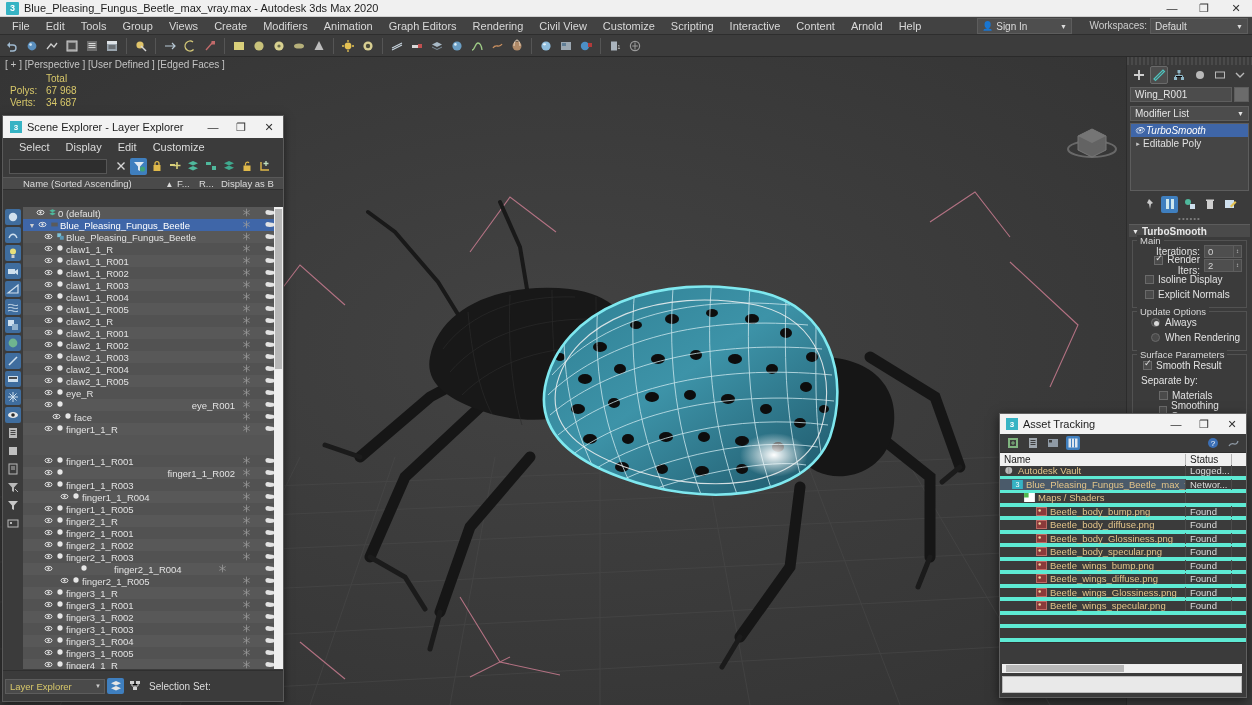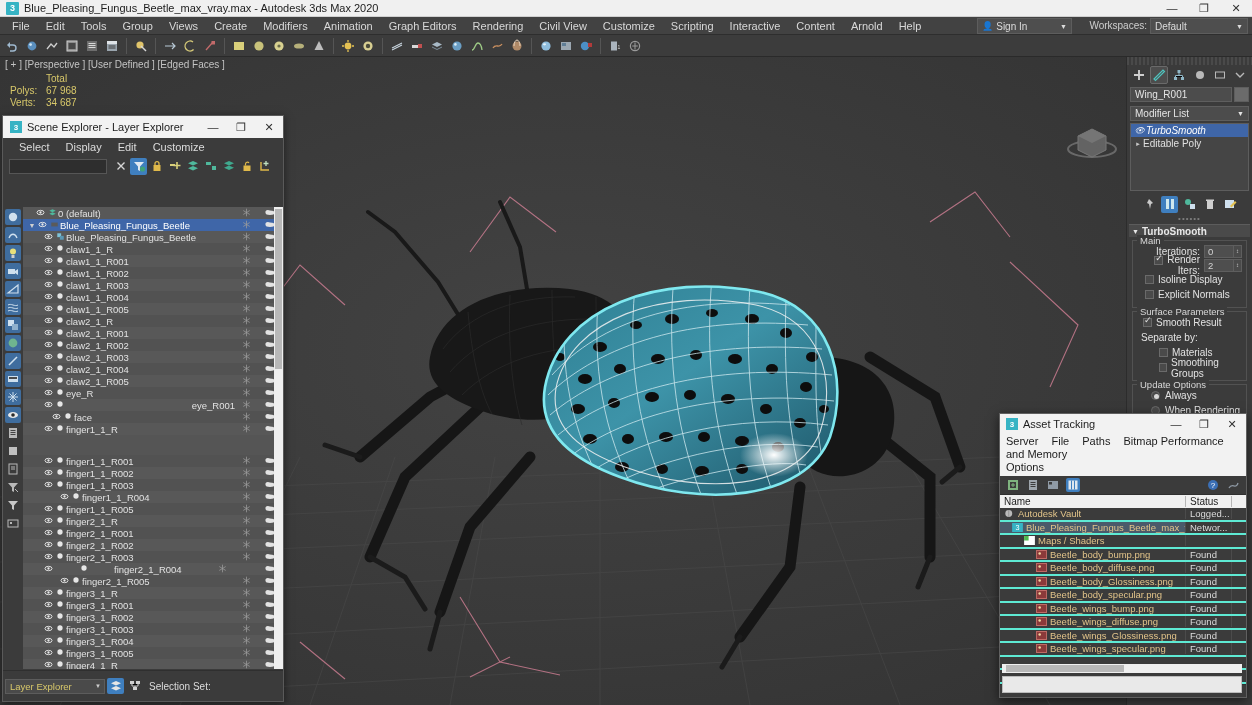--- a/index.html
+++ b/index.html
@@ -192,21 +192,21 @@
   .at-tools{height:19px;background:#3b3b3b;display:flex;align-items:center;padding-left:6px;gap:6px;
     border-bottom:1px solid #2f2f2f;}
   .at-tb{width:14px;height:14px;display:flex;align-items:center;justify-content:center;}
   .at-tb.on{background:#3f7fbf;border-radius:2px;}
   .at-hdr{height:13px;background:#f0f0f0;color:#1c1c1c;display:flex;align-items:center;font-size:10px;}
   .at-hdr .c1{flex:1;padding-left:4px;border-right:1px solid #b6b6b6;}
   .at-hdr .c2{width:46px;padding-left:4px;border-right:1px solid #b6b6b6;}
   .at-hdr .c3{width:14px;}
   .at-list{background:#3b3b3b;border-bottom:1px solid #2f2f2f;}
   .at-row{height:13.5px;display:flex;align-items:center;font-size:9.5px;color:#e2c48a;
-    border-bottom:2px solid #5eead4;}
+    border-bottom:4px solid #5eead4;}
   .at-row .c1{flex:1;display:flex;align-items:center;overflow:hidden;white-space:nowrap;border-right:1px solid #4b4b4b;}
   .at-row .c2{width:46px;padding-left:4px;color:#dcdcdc;border-right:1px solid #4b4b4b;overflow:hidden;white-space:nowrap;}
   .at-row .c3{width:14px;}
   .at-row .ind0{padding-left:4px;}
   .at-row .ind1{padding-left:12px;}
   .at-row .ind2{padding-left:24px;}
   .at-row .ind3{padding-left:36px;}
   .at-row .fic{width:11px;height:9px;margin-right:3px;flex:none;}
   .at-row.selrow .c1{background:#4a5a6a;}
   .at-hscroll{position:absolute;left:2px;right:4px;bottom:24px;height:9px;background:#efefef;}
@@ -673,20 +673,27 @@
             <path d="M5.5 6.5V5a2 2 0 013.5-1.2" stroke="#e0b94a" stroke-width="1.2" fill="none"></path>
           </svg>
         </div>
       <div class="se-tb">
           <svg class="ico" viewBox="0 0 14 14">
             <path d="M3 3v8h8" stroke="#e0b94a" stroke-width="1.4" fill="none"></path>
             <path d="M8 2v5M5.5 4.5h5" stroke="#bfe0c0" stroke-width="1.3"></path>
           </svg>
         </div>
     </div>
+    <div class="se-hdr">
+      <div class="c-name">Name (Sorted Ascending)</div>
+      <div style="width:10px;">▴</div>
+      <div class="c-f">F...</div>
+      <div class="c-r">R...</div>
+      <div class="c-d">Display as B­</div>
+    </div>
 
     <div class="se-body">
       <div class="se-vtools">
         <div class="se-vbtn on">
             <svg class="ico" viewBox="0 0 14 14">
               <circle cx="7" cy="7" r="4.2" fill="#cfe0ee"></circle>
             </svg>
           </div>
         <div class="se-vbtn on">
             <svg class="ico" viewBox="0 0 14 14">
@@ -1122,21 +1129,21 @@
                 </svg></span>
               <span class="nm">finger1_1_R001</span>
               <span class="fcol"><svg width="9" height="9" viewBox="0 0 14 14">
                   <path d="M7 1v12M2 4l10 6M12 4L2 10" stroke="#9b9b9b" stroke-width="1.2"></path>
                 </svg></span>
               <span class="rcol"><svg width="12" height="8" viewBox="0 0 16 10">
                   <ellipse cx="8" cy="6" rx="6" ry="3" fill="#e3e3e3"></ellipse>
                   <ellipse cx="5" cy="4.6" rx="3" ry="2.2" fill="#e3e3e3"></ellipse>
                 </svg></span>
             </div>
-            <div class="row" style="padding-left: 20px;">
+            <div class="row" style="padding-left: 20px; text-align: right;">
               <span class="eye"><svg width="9" height="9" viewBox="0 0 14 14">
                   <ellipse cx="7" cy="7" rx="5.5" ry="3.4" fill="none" stroke="#e9e9e9" stroke-width="1.4"></ellipse>
                   <circle cx="7" cy="7" r="1.8" fill="#e9e9e9"></circle>
                 </svg></span>
               <span class="tic"><svg width="8" height="8" viewBox="0 0 14 14">
                   <circle cx="7" cy="7" r="4.6" fill="#e6e6e6"></circle>
                 </svg></span>
               <span class="nm">finger1_1_R002</span>
               <span class="fcol"><svg width="9" height="9" viewBox="0 0 14 14">
                   <path d="M7 1v12M2 4l10 6M12 4L2 10" stroke="#9b9b9b" stroke-width="1.2"></path>
@@ -1604,71 +1611,60 @@
           <span class="cb"></span>
           <span>Isoline Display</span>
         </div>
         <div class="lrow" style="padding-left:8px;">
           <span class="cb"></span>
           <span>Explicit Normals</span>
         </div>
       </div>
 
       <div class="grp">
+        <div class="grp-label">Update Options</div>
+        <div class="lrow" style="padding-left:14px;">
+          <span class="rb on"></span>
+          <span>Always</span>
+        </div>
+        <div class="lrow" style="padding-left:14px;">
+          <span class="rb"></span>
+          <span>When Rendering</span>
+        </div>
+      </div>
+
+      <div class="grp">
         <div class="grp-label">Surface Parameters</div>
         <div class="lrow" style="padding-left:6px;">
           <span class="cb ck"></span>
           <span>Smooth Result</span>
         </div>
         <div class="lrow" style="padding-left:4px;">
           <span>Separate by:</span>
         </div>
         <div class="lrow" style="padding-left:22px;">
           <span class="cb"></span>
           <span>Materials</span>
         </div>
         <div class="lrow" style="padding-left:22px;">
           <span class="cb"></span>
           <span>Smoothing Groups</span>
-        </div>
-      </div>
-
-      <div class="grp">
-        <div class="grp-label">Update Options</div>
-        <div class="lrow" style="padding-left:14px;">
-          <span class="rb on"></span>
-          <span>Always</span>
-        </div>
-        <div class="lrow" style="padding-left:14px;">
-          <span class="rb"></span>
-          <span>When Rendering</span>
         </div>
       </div>
     </div>
   </div>
 
   <div class="at">
     <div class="at-title">
       <div class="tb-icon">3</div>
       <div class="t">Asset Tracking</div>
       <div class="wb">
         <div>—</div>
         <div>❐</div>
         <div>✕</div>
-      </div>
-    </div>
-    <div class="at-menu">
-      <div>
-        <span>Server</span>
-        <span>File</span>
-        <span>Paths</span>
-        <span>Bitmap Performance and Memory</span>
-      </div>
-      <div>
-        <span>Options</span>
       </div>
     </div>
     <div class="at-tools">
       <div class="at-tb">
           <svg class="ico" viewBox="0 0 14 14">
             <rect x="2" y="2" width="10" height="10" fill="#7fb47f"></rect>
             <path d="M4 4h6v6H4z" fill="#3c3c3c"></path>
             <path d="M5 7h4M7 5v4" stroke="#7fb47f"></path>
           </svg>
         </div>

